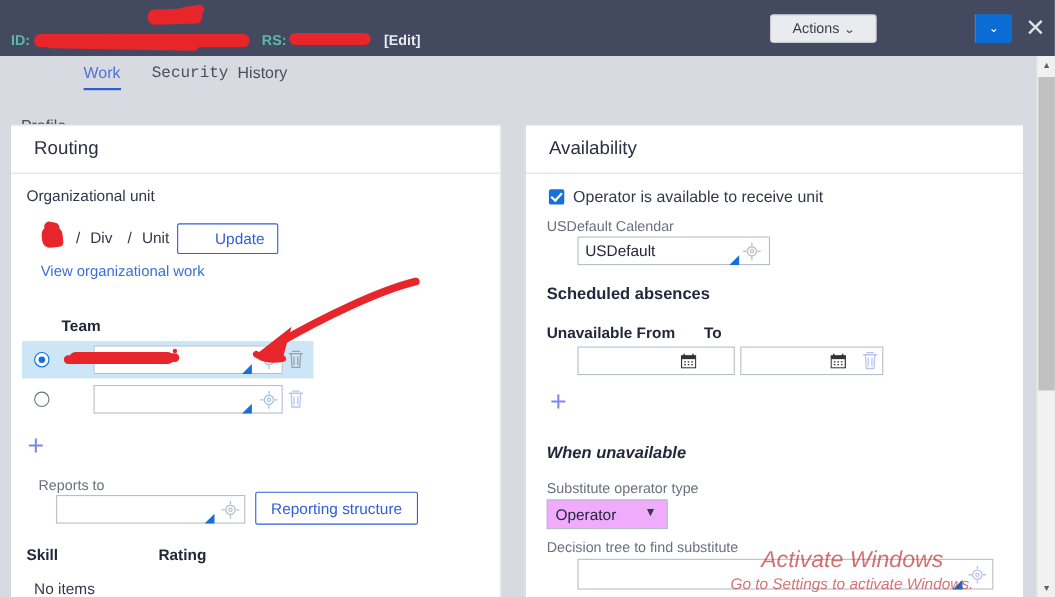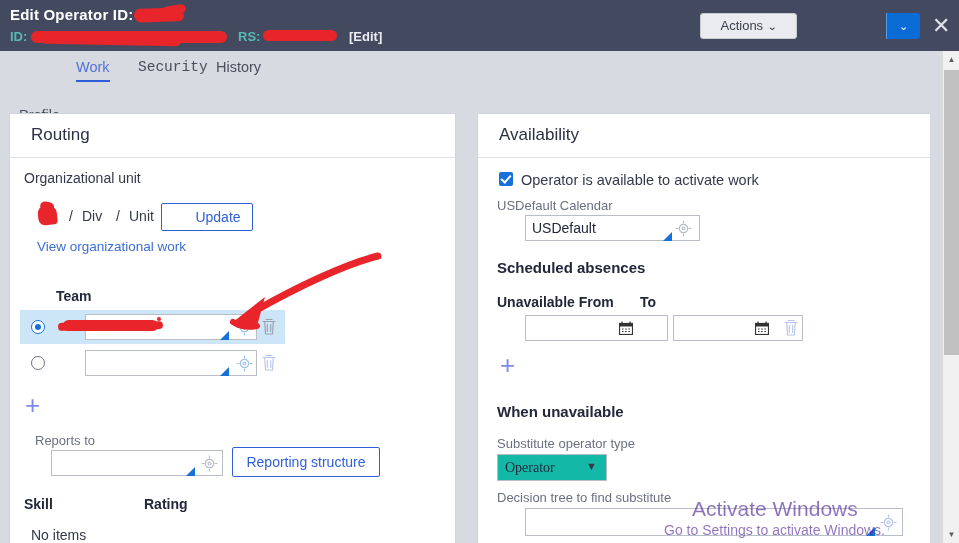--- a/index.html
+++ b/index.html
@@ -383,46 +383,47 @@
     transform: rotate(42deg);
   }
   .calicon {
     position: absolute;
     width: 14px; height: 14px;
     cursor: pointer;
   }
   .calicon svg { display: block; }
   .selectbox {
     position: absolute;
-    background: #14b8a6;
+    background: #f0abfc;
     border: 1px solid #b9bdc7;
     height: 27px;
     font-size: 14px;
     color: #22273a;
-    font-family: Liberation Serif, serif;
+    font-family: Liberation Sans, sans-serif;
     padding: 0 24px 0 7px;
     cursor: pointer;
     appearance: none;
     -webkit-appearance: none;
     outline: none;
   }
   .select-caret {
     position: absolute;
     font-size: 11px;
     color: #33384a;
     pointer-events: none;
   }
 
   
   .watermark {
     position: absolute;
-    color: #4c1d95;
+    color: #b91c1c;
     opacity: .62;
     pointer-events: none;
     white-space: nowrap;
+    font-style: italic;
   }
   .wm-title { left: 692px; top: 497px; font-size: 21px; }
   .wm-sub   { left: 664px; top: 522px; font-size: 14px; }
 
   
   .annot {
     position: absolute;
     left: 195px; top: 250px;
     width: 200px; height: 95px;
     pointer-events: none;
@@ -459,21 +460,20 @@
     position: absolute;
     right: 17px; top: 51px;
     width: 12px; height: 492px;
     background: #d7dae0;
   }
 </style>
 </head>
 <body>
 
 <div class="header">
-  <div class="hdr-title">Edit  Operator ID:</div>
   <div class="hdr-redact-1"></div>
 
   <div class="hdr-sub">
     <span class="hdr-lbl">ID:</span>
   </div>
   <div class="hdr-redact-2"></div>
 
   <div class="hdr-rs">RS:</div>
   <div class="hdr-redact-3"></div>
 
@@ -569,21 +569,21 @@
 <div class="lbl-bold" style="left:24px; top:496px;">Skill</div>
 <div class="lbl-bold" style="left:144px; top:496px;">Rating</div>
 <div class="lbl-md" style="left:31px; top:527px;">No items</div>
 
 <div class="card card-availability">
   <div class="card-title">Availability</div>
   <div class="card-divider"></div>
 </div>
 
 <div class="chk" style="left:499px; top:172px;"></div>
-<div class="lbl-md" style="left:521px; top:172px; font-size:14.5px;">Operator is available to activate work</div>
+<div class="lbl-md" style="left:521px; top:172px; font-size:14.5px;">Operator is available to receive unit</div>
 
 <div class="lbl-sm" style="left:497px; top:198px;">USDefault Calendar</div>
 <input class="txtfield" style="left: 497px; top: 215px; width: 175px;" value="USDefault">
 <div class="tri" style="left:663px; top:232px;"></div>
 <div class="crosshair" style="left:675px; top:220px;">
   <svg width="17" height="17" viewBox="0 0 17 17">
       <circle cx="8.5" cy="8.5" r="4.2" fill="none" stroke="#b9bdc7" stroke-width="1.2"></circle>
       <circle cx="8.5" cy="8.5" r="1.5" fill="none" stroke="#b9bdc7" stroke-width="1.1"></circle>
       <path d="M8.5 0.5v3M8.5 13.5v3M0.5 8.5h3M13.5 8.5h3" stroke="#b9bdc7" stroke-width="1.2"></path>
     </svg>
@@ -613,21 +613,21 @@
     </svg>
 </div>
 <div class="trash" style="left:783px; top:319px;">
   <svg width="16" height="18" viewBox="0 0 16 18">
       <path d="M5 1.5h6M2 3.5h12M3.7 3.5l.8 12.5h7l.8-12.5M6.3 6.5v7M9.7 6.5v7" fill="none" stroke="#b7c4ee" stroke-width="1.15" stroke-linecap="round"></path>
     </svg>
 </div>
 
 <div class="plus" style="left:500px; top:355px;">+</div>
 
-<div class="lbl-bold" style="left:497px; top:403px; font-size:15px;">When unavailable</div>
+<div class="lbl-bold" style="left:497px; top:403px; font-size:15px;font-style:italic;">When unavailable</div>
 
 <div class="lbl-sm" style="left:497px; top:436px;">Substitute operator type</div>
 <select class="selectbox" style="left:497px; top:454px; width:110px;">
   <option>Operator</option>
 </select>
 <div class="select-caret" style="left:586px; top:460px;">▼</div>
 
 <div class="lbl-sm" style="left:497px; top:490px;">Decision tree to find substitute</div>
 <input class="txtfield" style="left: 497px; top: 508px; width: 378px; height: 28px;" value="">
 <div class="tri" style="left:866px; top:527px;"></div>

